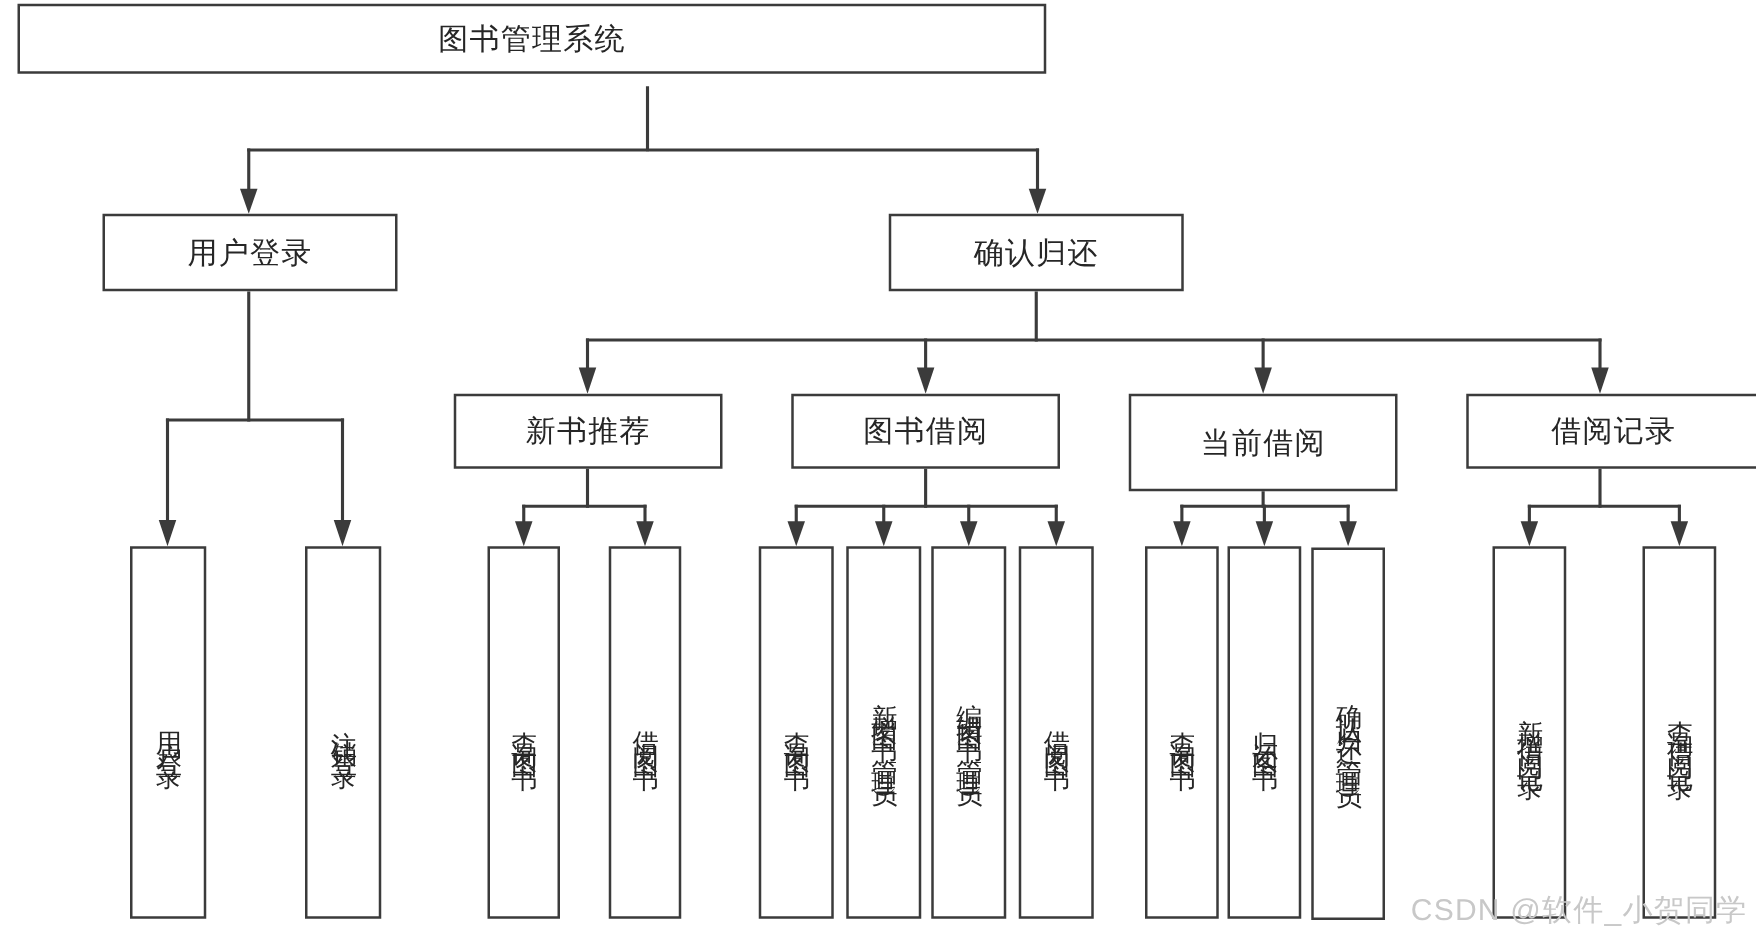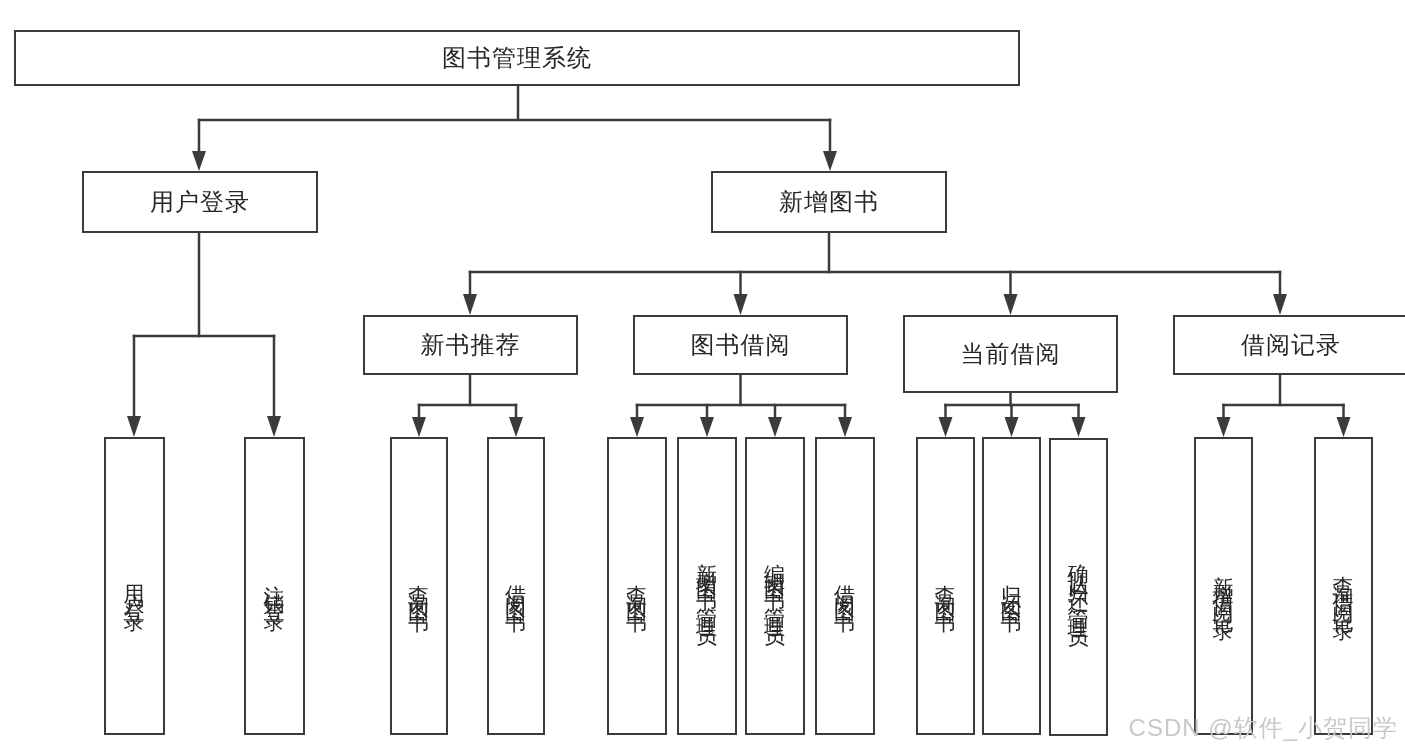--- a/index.html
+++ b/index.html
@@ -129,29 +129,29 @@
     <g>
       <line x1="1280" y1="373" x2="1280" y2="406.25"></line>
       <line x1="1222.25" y1="405" x2="1344.75" y2="405"></line>
       <line x1="1223.5" y1="403.75" x2="1223.5" y2="419"></line>
       <polygon points="1216.5,417 1230.5,417 1223.5,437"></polygon>
       <line x1="1343.5" y1="403.75" x2="1343.5" y2="419"></line>
       <polygon points="1336.5,417 1350.5,417 1343.5,437"></polygon>
     </g>
   </svg>
 
-  <div class="node" style="left:14px; top:30px; width:1006px; height:56px;">
+  <div class="node" style="left:14px; top:3px; width:823px; height:56px;">
     <span class="hlabel">图书管理系统</span>
   </div>
 
   <div class="node" style="left:82px; top:171px; width:236px; height:62px;">
     <span class="hlabel">用户登录</span>
   </div>
   <div class="node" style="left:711px; top:171px; width:236px; height:62px;">
-    <span class="hlabel">新增图书</span>
+    <span class="hlabel">确认归还</span>
   </div>
 
   <div class="node" style="left:363px; top:315px; width:215px; height:60px;">
     <span class="hlabel">新书推荐</span>
   </div>
   <div class="node" style="left:633px; top:315px; width:215px; height:60px;">
     <span class="hlabel">图书借阅</span>
   </div>
   <div class="node" style="left:903px; top:315px; width:215px; height:78px;">
     <span class="hlabel">当前借阅</span>

